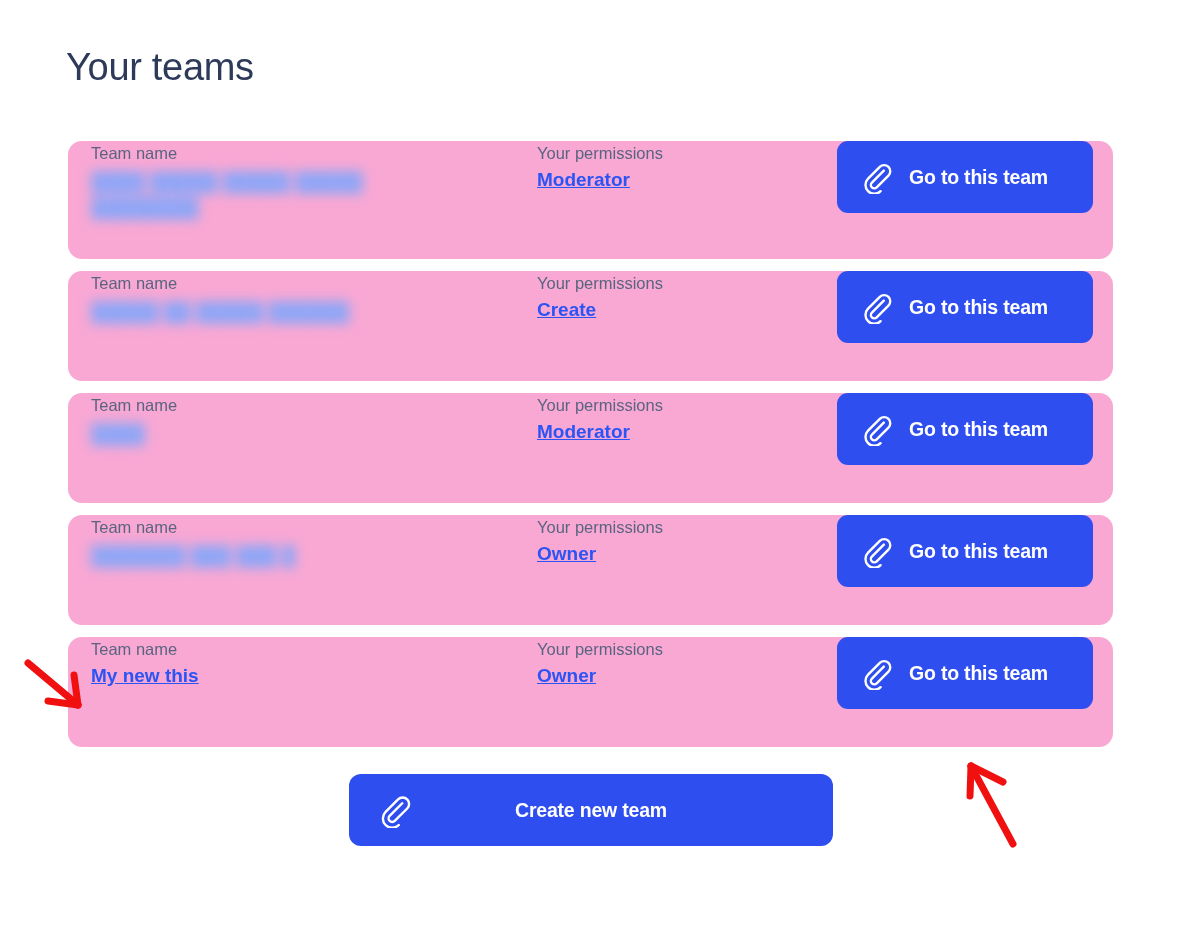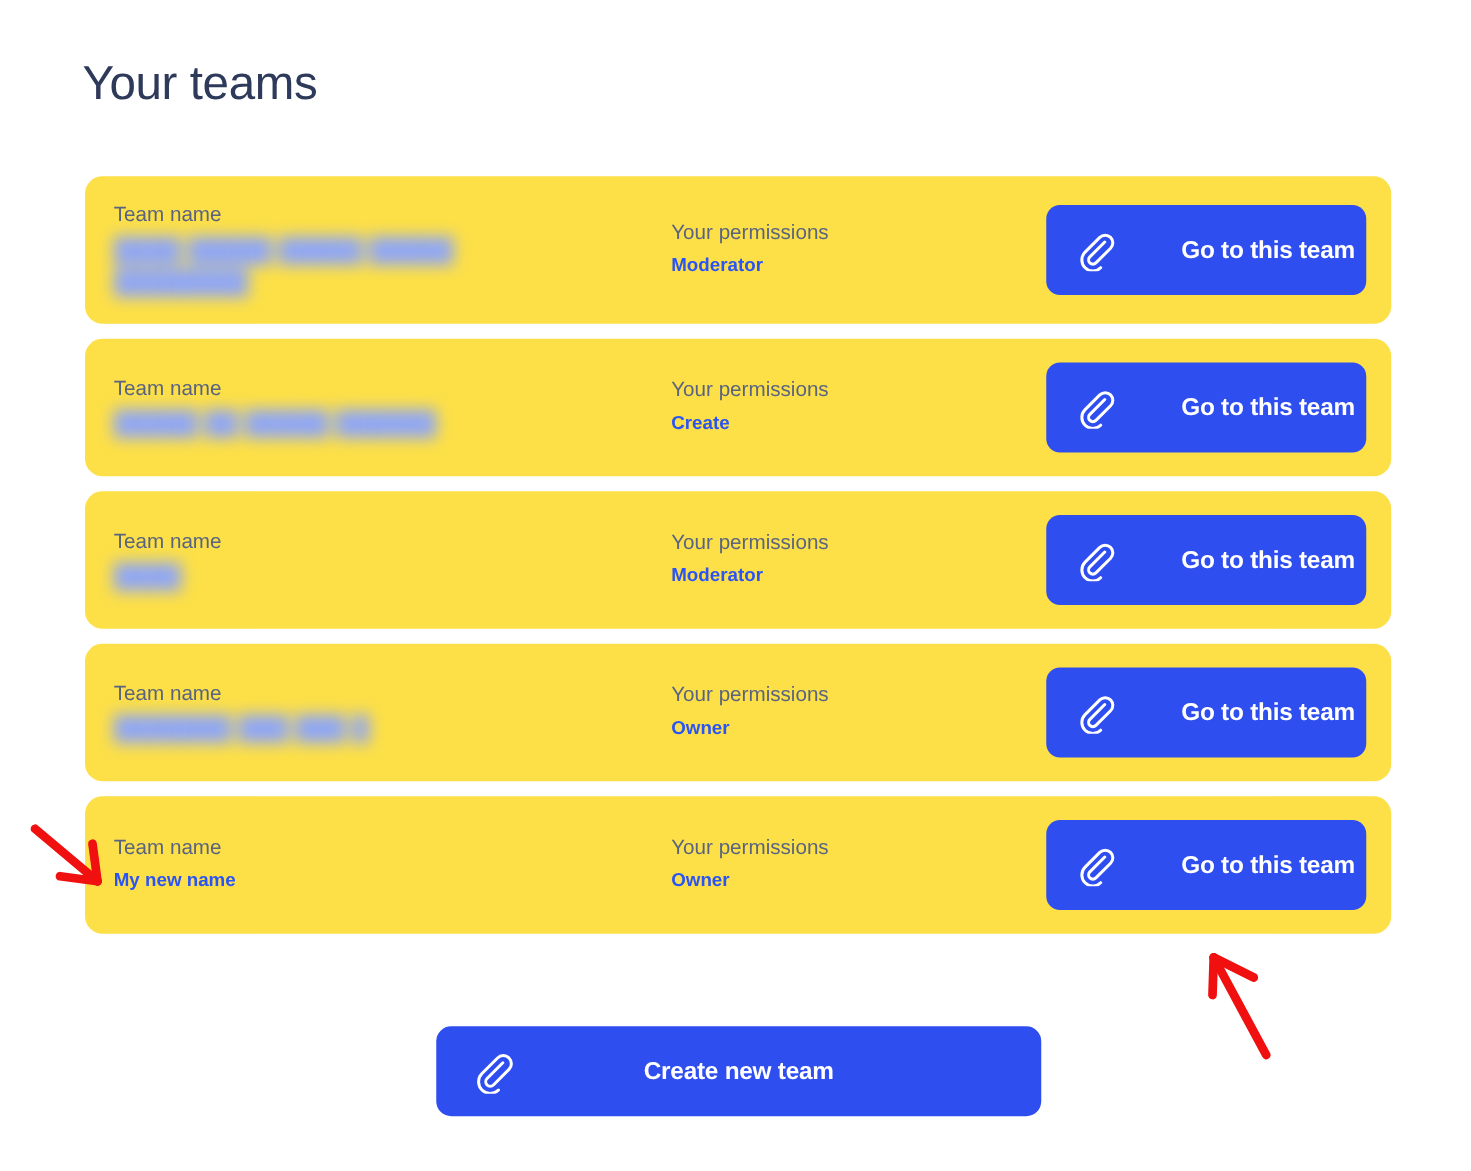--- a/index.html
+++ b/index.html
@@ -34,26 +34,26 @@
   
   .teams-list {
     position: absolute;
     left: 68px;
     top: 141px;
     width: 1045px;
   }
 
   .team-card {
     position: relative;
-    background: #fde047;
+    background: #f9a8d4;
     border-radius: 14px;
     height: 110px;
     margin-bottom: 12px;
     display: flex;
-    align-items: center;
+    align-items: flex-start;
     padding: 0 22px 0 23px;
   }
 
   .team-card.tall { height: 118px; }
 
   .col-name {
     width: 446px;
     flex: 0 0 auto;
   }
 
@@ -71,26 +71,27 @@
   }
 
   .field-label {
     font-size: 16.5px;
     color: #5a6480;
     line-height: 24px;
     white-space: nowrap;
   }
 
   .field-value {
-    font-size: 15px;
+    font-size: 19px;
     font-weight: 700;
     color: #2b54f5;
     line-height: 28px;
     margin-top: 1px;
     white-space: nowrap;
+    text-decoration: underline;
   }
 
   
   .blurred {
     display: inline-block;
     margin-top: 4px;
     filter: blur(6px);
     color: #8fa6f6;
     font-size: 19px;
     font-weight: 700;
@@ -117,36 +118,35 @@
     height: 72px;
     padding: 0 22px;
     gap: 16px;
   }
 
   .btn-go .btn-text {
     font-size: 19.5px;
     font-weight: 700;
     letter-spacing: -0.2px;
     white-space: nowrap;
-    margin-left: 36px;
   }
 
   .clip-icon {
     display: inline-block;
     width: 34px;
     height: 34px;
     flex: 0 0 auto;
   }
   .clip-icon svg { display: block; width: 34px; height: 34px; }
 
   
   .create-wrap {
     position: absolute;
     left: 349px;
-    top: 821px;
+    top: 774px;
     width: 484px;
   }
 
   .btn-create {
     width: 484px;
     height: 72px;
     justify-content: center;
     position: relative;
     border-radius: 12px;
   }
@@ -264,21 +264,21 @@
             </svg>
           </span>
           <span class="btn-text">Go to this team</span>
         </button>
       </div>
     </div>
 
     <div class="team-card">
       <div class="col-name">
         <div class="field-label">Team name</div>
-        <div class="field-value">My new name</div>
+        <div class="field-value">My new this</div>
       </div>
       <div class="col-perm">
         <div class="field-label">Your permissions</div>
         <div class="field-value">Owner</div>
       </div>
       <div class="col-action">
         <button class="btn btn-go">
           <span class="clip-icon">
             <svg viewBox="0 0 24 24" fill="none" stroke="#ffffff" stroke-width="1.7" stroke-linecap="round" stroke-linejoin="round">
               <path d="M17.5 7.5 9.1 15.9a2.4 2.4 0 0 0 3.4 3.4l8.3-8.3a4.3 4.3 0 0 0-6.1-6.1l-8.3 8.3a6.2 6.2 0 0 0 8.8 8.8"></path>

